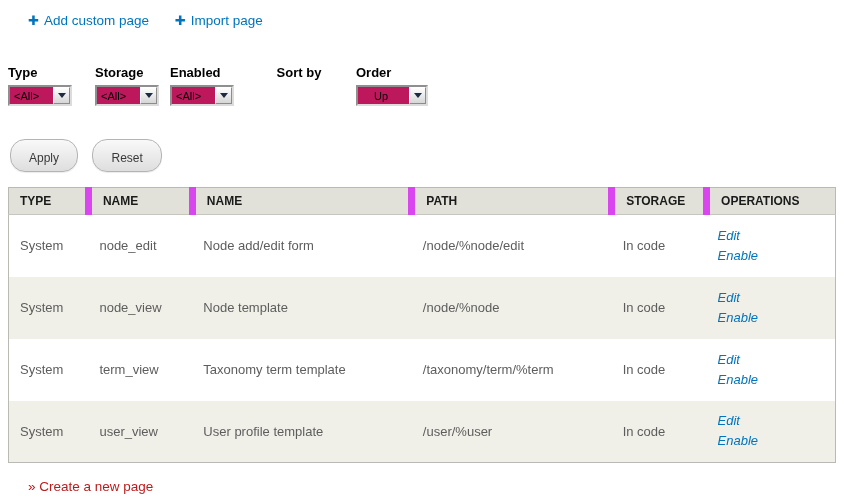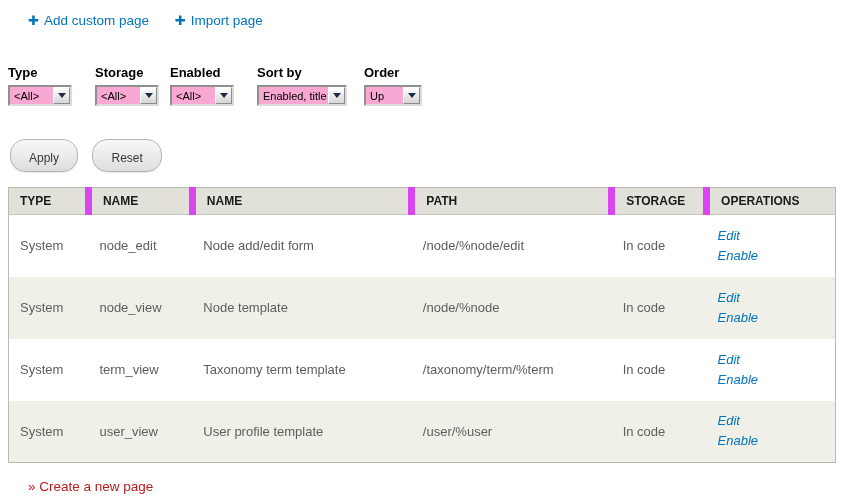--- a/index.html
+++ b/index.html
@@ -24,30 +24,30 @@
   }
 
   
   .filter-bar { display: flex; align-items: flex-start; margin: 37px 8px 0 8px; }
   .fgroup { display: flex; flex-direction: column; }
   .fgroup label { font-weight: bold; font-size: 13px; margin-bottom: 5px; white-space: nowrap; }
   .g-type    { width: 87px; }
   .g-storage { width: 75px; }
   .g-enabled { width: 77px; }
   .g-search  { width: 363px; }
-  .g-sort    { width: 100px; margin-left: 10px; }
+  .g-sort    { width: 100px; margin-left: 2px; text-align: center; }
   .g-order   { width: 60px;  margin-left: 7px; }
 
   .fselect {
-    display: flex; align-items: stretch; height: 21px; background: #f9a8d4;
+    display: flex; align-items: stretch; height: 21px; background: #be185d;
     border: 2px solid; border-color: #8f8f8f #dcdcdc #dcdcdc #8f8f8f;
     font-size: 11px; cursor: default; width: 64px;
   }
   .g-sort .fselect { width: 90px; }
-  .g-order .fselect { width: 58px; }
+  .g-order .fselect { width: 72px; padding-left: 12px; }
   .fselect .val { flex: 1; padding: 1px 2px 0 4px; white-space: nowrap; overflow: hidden; align-self: center; }
   .fselect .btn {
     width: 17px; display: flex; align-items: center; justify-content: center;
     background: linear-gradient(#fefefe, #d6d6d6);
     border: 1px solid; border-color: #ffffff #8c8c8c #8c8c8c #ffffff;
   }
   .tri { width: 0; height: 0; border-left: 4px solid transparent;
          border-right: 4px solid transparent; border-top: 5px solid #1c2b42; }
 
   .search-input {
@@ -129,26 +129,20 @@
     <label>Enabled</label>
     <div class="fselect">
       <span class="val">&lt;All&gt;</span>
       <span class="btn">
           <span class="tri"></span>
         </span>
     </div>
   </div>
   <div class="fgroup g-sort">
     <label>Sort by</label>
-    <div class="fselect">
-      <span class="val">Enabled, title</span>
-      <span class="btn">
-          <span class="tri"></span>
-        </span>
-    </div>
   </div>
   <div class="fgroup g-order">
     <label>Order</label>
     <div class="fselect">
       <span class="val">Up</span>
       <span class="btn">
           <span class="tri"></span>
         </span>
     </div>
   </div>

